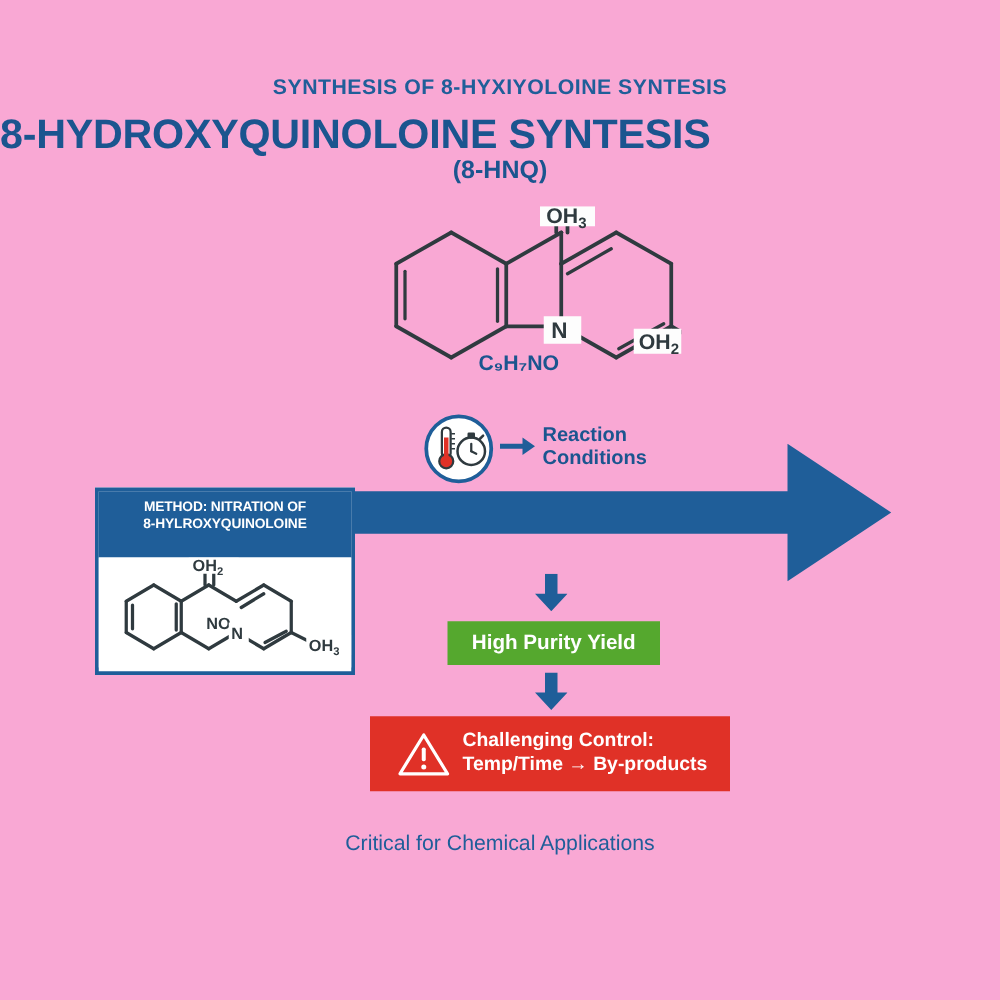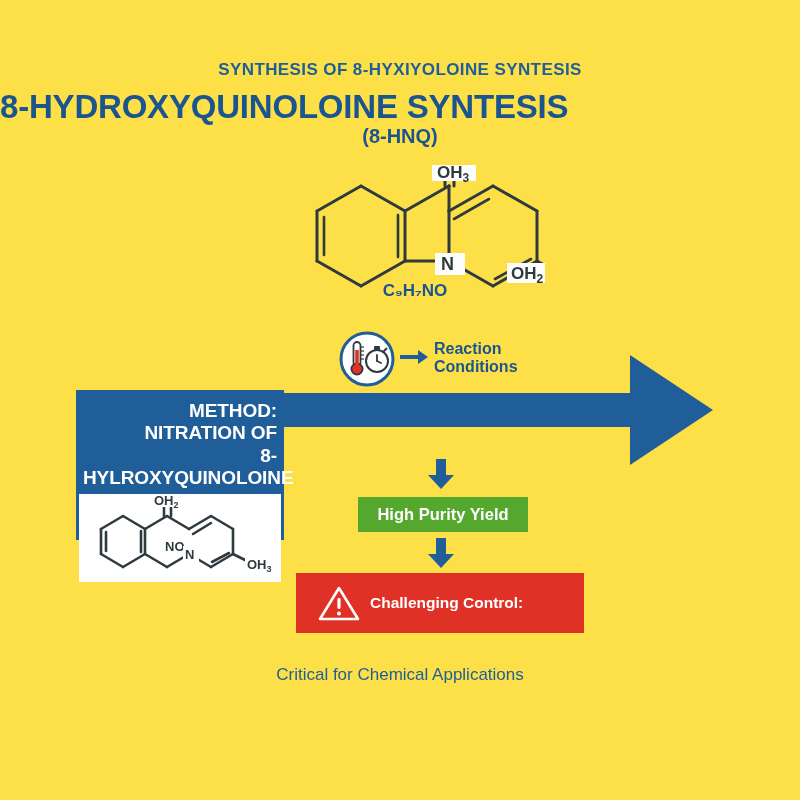--- a/index.html
+++ b/index.html
@@ -10,21 +10,21 @@
     width: 800px;
     height: 800px;
     background: #ffffff;
     font-family: "Liberation Sans", sans-serif;
     overflow: hidden;
   }
   #canvas {
     position: relative;
     width: 800px;
     height: 800px;
-    background: #fde047;
+    background: #f9a8d4;
   }
 
   
   #subtitle-top {
     position: absolute;
     left: 0;
     top: 60px;
     width: 800px;
     text-align: center;
     font-size: 17px;
@@ -115,25 +115,25 @@
     top: 390px;
     width: 208px;
     height: 150px;
     border: 3px solid #1f5e99;
     background: #ffffff;
     box-sizing: border-box;
   }
   #method-header {
     background: #1f5e99;
     color: #ffffff;
-    font-size: 19px;
+    font-size: 11px;
     font-weight: bold;
     line-height: 1.18;
-    text-align: right;
-    padding: 7px 4px 4px 4px;
+    text-align: center;
+    padding: 7px 4px 20px 4px;
     letter-spacing: -0.1px;
   }
   #method-molecule-wrap {
     position: relative;
     height: 88px;
     background: #ffffff;
   }
   #method-molecule {
     position: absolute;
     left: 0;
@@ -370,18 +370,19 @@
   </svg>
 
   <div id="warn-box">
     <svg id="warn-icon" viewBox="0 0 42 38">
       <path d="M21,4 L40,35 L2,35 Z" fill="none" stroke="#ffffff" stroke-width="2.6" stroke-linejoin="round"></path>
       <rect x="19.4" y="14" width="3.2" height="11" rx="1.4" fill="#ffffff"></rect>
       <circle cx="21" cy="29.5" r="2" fill="#ffffff"></circle>
     </svg>
     <div id="warn-text">
       <div>Challenging Control:</div>
+      <div>Temp/Time → By-products</div>
     </div>
   </div>
 
   <div id="footer-note">Critical for Chemical Applications</div>
 
 </div>
 
 </body></html>

